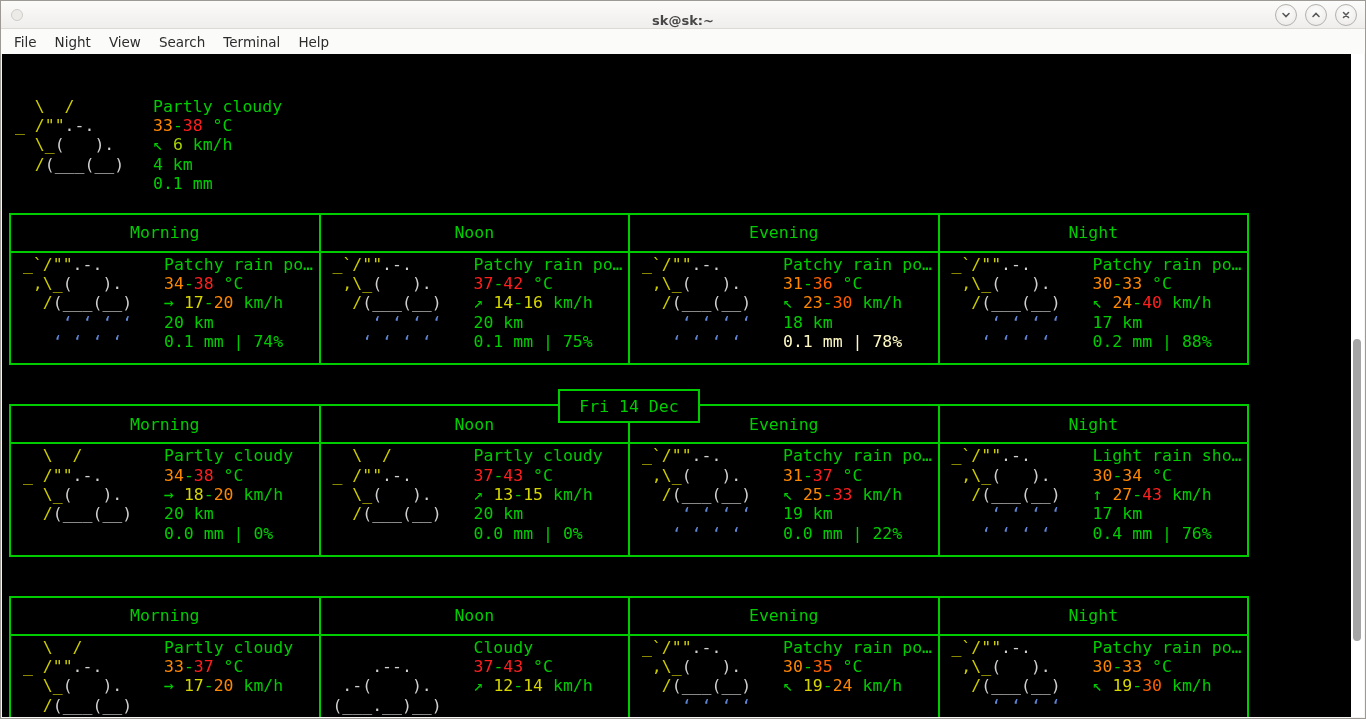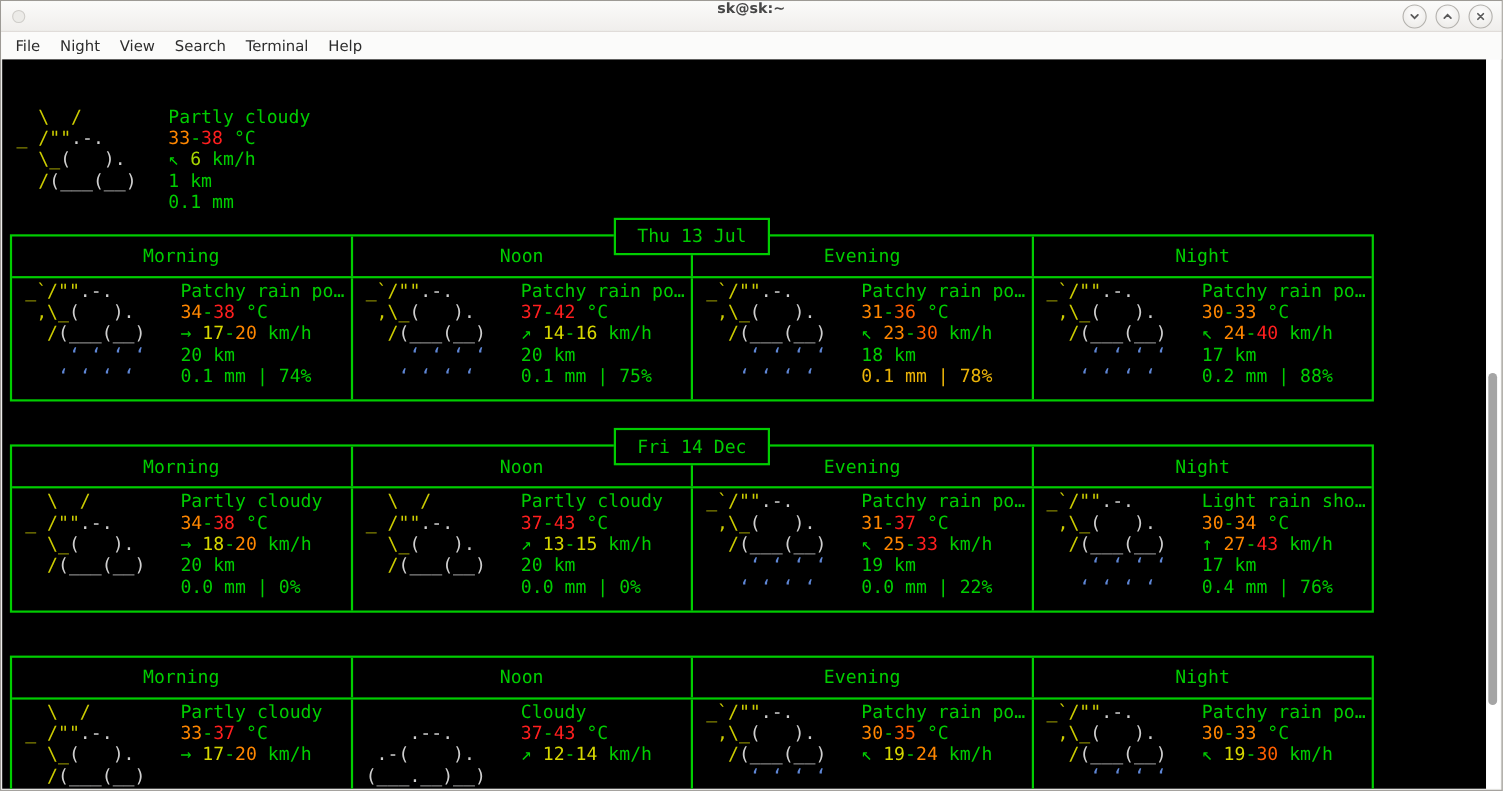--- a/index.html
+++ b/index.html
@@ -1,19 +1,19 @@
 <!DOCTYPE html>
 <html style="--green: #00cd00;"><head>
 <meta charset="utf-8">
 <style>
   html,body{margin:0;padding:0;width:1366px;height:719px;overflow:hidden;background:#c9c6c1;
             font-family:"DejaVu Sans",sans-serif;}
   .window{position:absolute;inset:0;border:1px solid #9d9a95;background:#f6f5f3;box-sizing:border-box;}
   
-  .titlebar{height:27px;position:relative;display:flex;align-items:flex-start;justify-content:center;
+  .titlebar{height:27px;position:relative;display:flex;align-items:flex-end;justify-content:center;
             background:linear-gradient(#fbfbfa,#f0eeec);border-bottom:1px solid #dddad6;}
   .title{font-size:13px;font-weight:bold;color:#474747;}
   .win-icon{position:absolute;left:10px;top:8px;width:10px;height:10px;border-radius:50%;
             border:1px solid #cfcdc9;background:#ecebe8;}
   .win-buttons{position:absolute;right:8px;top:3px;display:flex;gap:8px;}
   .win-btn{width:20px;height:20px;border-radius:50%;border:1px solid #b3b1ad;cursor:default;
            background:radial-gradient(circle at 50% 35%,#fefefe,#e9e7e4);
            display:flex;align-items:center;justify-content:center;}
   .win-btn svg{stroke:#5a5a5a;fill:none;stroke-width:1.6;stroke-linecap:round;}
   
@@ -88,21 +88,21 @@
           <pre class="tline"><span style="color: rgb(205, 205, 0);">   \  /</span></pre>
           <pre class="tline"><span style="color: rgb(205, 205, 0);"> _ /""</span><span style="color: rgb(207, 207, 207);">.-.</span></pre>
           <pre class="tline"><span style="color: rgb(205, 205, 0);">   \_</span><span style="color: rgb(207, 207, 207);">(   ).</span></pre>
           <pre class="tline"><span style="color: rgb(205, 205, 0);">   /</span><span style="color: rgb(207, 207, 207);">(___(__)</span></pre>
           <pre class="tline"></pre>
         </div>
         <div class="details">
           <pre class="tline"><span style="color: rgb(0, 205, 0);">Partly cloudy</span></pre>
           <pre class="tline"><span style="color: rgb(255, 135, 0);">33</span><span style="color: rgb(0, 205, 0);">-</span><span style="color: rgb(255, 31, 31);">38</span><span style="color: rgb(0, 205, 0);"> °C</span></pre>
           <pre class="tline"><span style="color: rgb(0, 205, 0);">↖ </span><span style="color: rgb(166, 212, 0);">6</span><span style="color: rgb(0, 205, 0);"> km/h</span></pre>
-          <pre class="tline"><span style="color: rgb(0, 205, 0);">1 km</span></pre>
+          <pre class="tline"><span style="color: rgb(0, 205, 0);">4 km</span></pre>
           <pre class="tline"><span style="color: rgb(0, 205, 0);">0.1 mm</span></pre>
         </div>
       </div>
     <pre class="tline blank"></pre>
     <div id="days">
         <div class="day">
           <div class="daytable">
             <div class="thead">
               <div class="th">Morning</div>
               <div class="th">Noon</div>
@@ -148,42 +148,41 @@
                   <pre class="tline"><span style="color: rgb(205, 205, 0);">  ,\_</span><span style="color: rgb(207, 207, 207);">(   ).</span></pre>
                   <pre class="tline"><span style="color: rgb(205, 205, 0);">   /</span><span style="color: rgb(207, 207, 207);">(___(__)</span></pre>
                   <pre class="tline"><span style="color: rgb(95, 135, 215);">     ‘ ‘ ‘ ‘</span></pre>
                   <pre class="tline"><span style="color: rgb(95, 135, 215);">    ‘ ‘ ‘ ‘</span></pre>
                 </div>
                 <div class="details">
                   <pre class="tline"><span style="color: rgb(0, 205, 0);">Patchy rain po…</span></pre>
                   <pre class="tline"><span style="color: rgb(255, 135, 0);">31</span><span style="color: rgb(0, 205, 0);">-</span><span style="color: rgb(255, 95, 0);">36</span><span style="color: rgb(0, 205, 0);"> °C</span></pre>
                   <pre class="tline"><span style="color: rgb(0, 205, 0);">↖ </span><span style="color: rgb(255, 135, 0);">23</span><span style="color: rgb(0, 205, 0);">-</span><span style="color: rgb(255, 95, 0);">30</span><span style="color: rgb(0, 205, 0);"> km/h</span></pre>
                   <pre class="tline"><span style="color: rgb(0, 205, 0);">18 km</span></pre>
-                  <pre class="tline"><span style="color: #eab308; margin-top: 43px;">0.1 mm | 78%</span></pre>
+                  <pre class="tline"><span style="color: #fef9c3; margin-top: 43px;">0.1 mm | 78%</span></pre>
                 </div>
               </div>
               <div class="cell">
                 <div class="art-col">
                   <pre class="tline"><span style="color: rgb(205, 205, 0);"> _`/""</span><span style="color: rgb(207, 207, 207);">.-.</span></pre>
                   <pre class="tline"><span style="color: rgb(205, 205, 0);">  ,\_</span><span style="color: rgb(207, 207, 207);">(   ).</span></pre>
                   <pre class="tline"><span style="color: rgb(205, 205, 0);">   /</span><span style="color: rgb(207, 207, 207);">(___(__)</span></pre>
                   <pre class="tline"><span style="color: rgb(95, 135, 215);">     ‘ ‘ ‘ ‘</span></pre>
                   <pre class="tline"><span style="color: rgb(95, 135, 215);">    ‘ ‘ ‘ ‘</span></pre>
                 </div>
                 <div class="details">
                   <pre class="tline"><span style="color: rgb(0, 205, 0);">Patchy rain po…</span></pre>
                   <pre class="tline"><span style="color: rgb(255, 135, 0);">30</span><span style="color: rgb(0, 205, 0);">-</span><span style="color: rgb(255, 135, 0);">33</span><span style="color: rgb(0, 205, 0);"> °C</span></pre>
                   <pre class="tline"><span style="color: rgb(0, 205, 0);">↖ </span><span style="color: rgb(255, 135, 0);">24</span><span style="color: rgb(0, 205, 0);">-</span><span style="color: rgb(255, 31, 31);">40</span><span style="color: rgb(0, 205, 0);"> km/h</span></pre>
                   <pre class="tline"><span style="color: rgb(0, 205, 0);">17 km</span></pre>
                   <pre class="tline"><span style="color: rgb(0, 205, 0);">0.2 mm | 88%</span></pre>
                 </div>
               </div>
             </div>
           </div>
-          <div class="datebox">Thu 13 Jul</div>
         </div>
         <pre class="tline blank"></pre>
         <pre class="tline blank"></pre>
         <div class="day">
           <div class="daytable">
             <div class="thead">
               <div class="th">Morning</div>
               <div class="th">Noon</div>
               <div class="th">Evening</div>
               <div class="th">Night</div>

